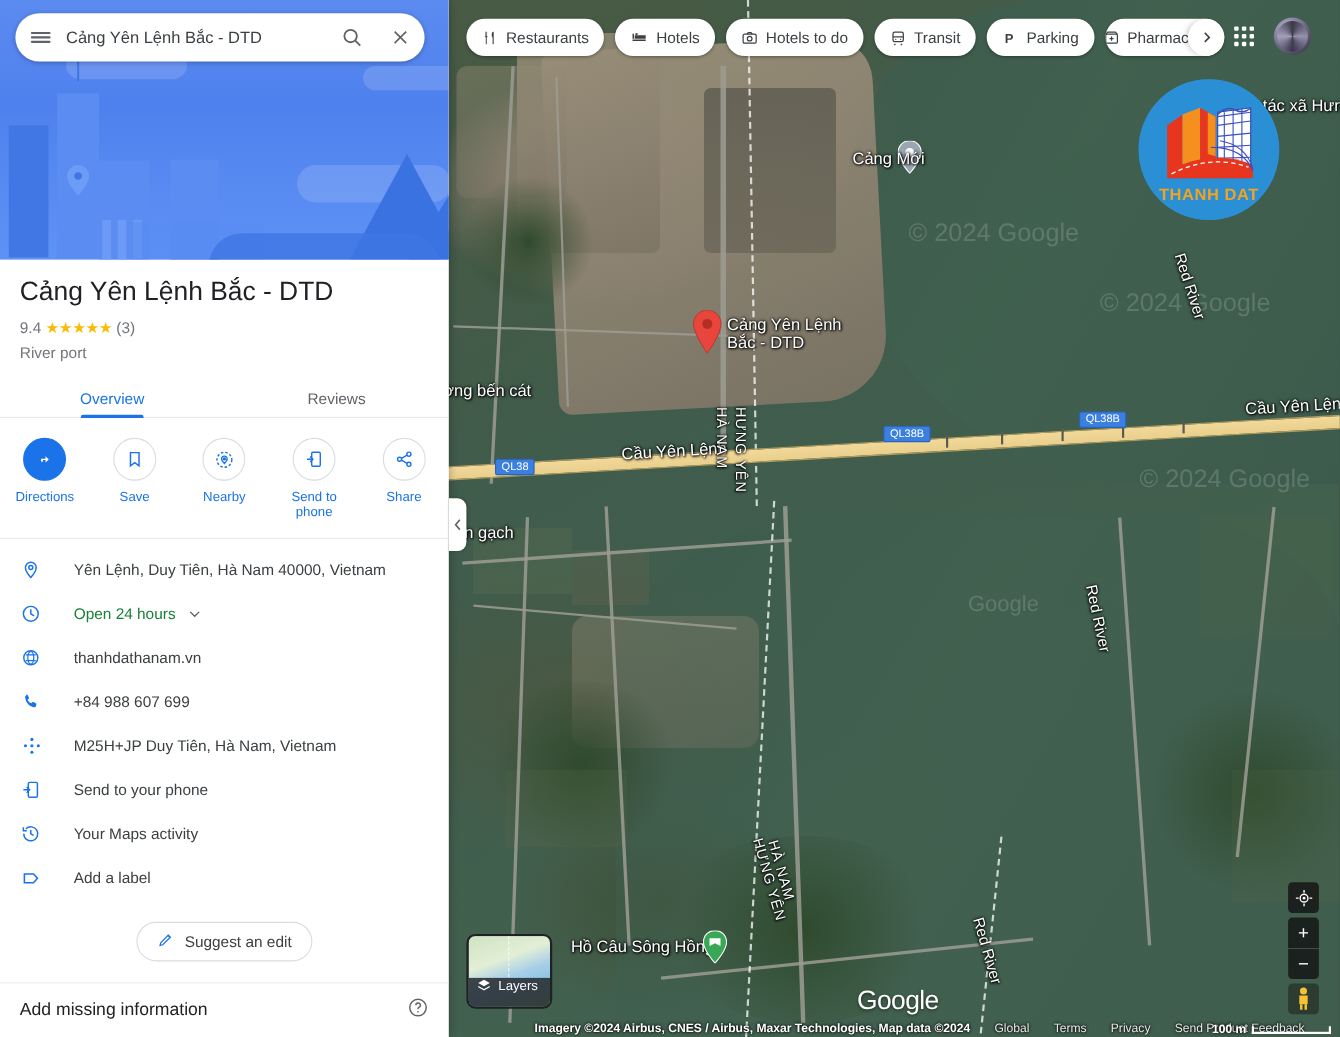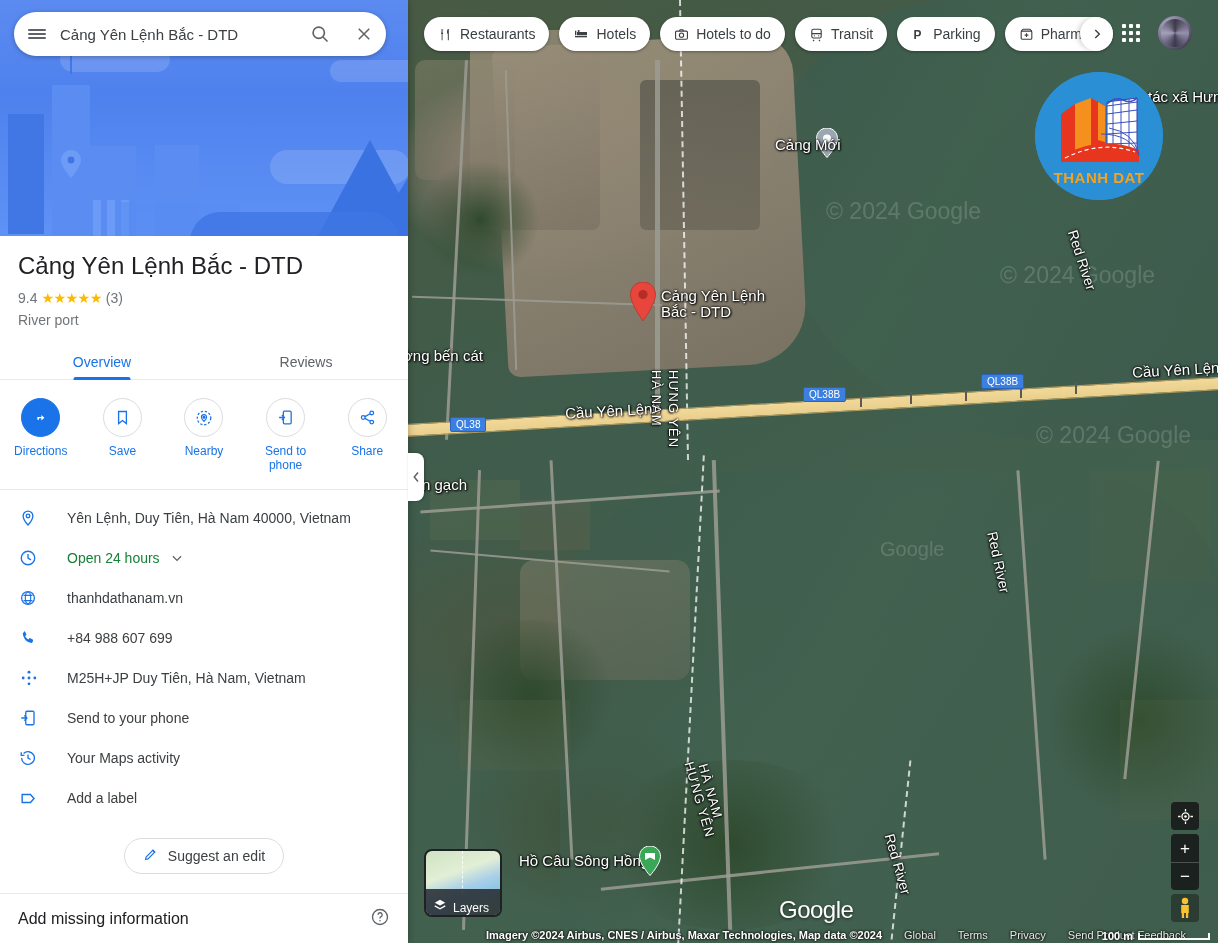--- a/index.html
+++ b/index.html
@@ -91,21 +91,21 @@
 
   
   #chips {
     position:absolute; left:424px; top:17px; display:flex; gap:10px; align-items:center;
     z-index: 30;
   }
   .chip {
     display:flex; align-items:center; gap:7px;
     background:#fff; border-radius:20px; height:34px; padding:0 14px;
     font-size:14px; color:#3c4043; box-shadow:0 1px 3px rgba(0,0,0,.35);
-    cursor:pointer; white-space:nowrap;
+    cursor:pointer; white-space:nowrap;justify-content:center;
   }
   .chip .ci { display:flex; align-items:center; }
   #chip-pharmacies { padding-right:30px; position:relative; max-width:108px; overflow:hidden;}
   #chips-next {
     position:absolute; right:-1px; top:0; width:34px; height:34px; border-radius:50%;
     background:#fff; display:flex; align-items:center; justify-content:center;
     box-shadow:-3px 0 6px -2px rgba(0,0,0,.25); cursor:pointer;
   }
   #apps-grid {
     position:absolute; left:1118px; top:20px; width:26px; height:26px;
@@ -218,21 +218,21 @@
 
   
   #layers {
     position:absolute; left:424px; top:849px; width:78px; height:68px;
     border-radius:8px; border:2px solid #202124; overflow:hidden; cursor:pointer; z-index:26;
     background: linear-gradient(160deg,#cfe3c2 0%, #e2efd6 35%, #a9cfe8 55%, #8ec6e4 70%, #93c4a0 100%);
   }
   #layers .lb {
     position:absolute; left:0; bottom:0; width:100%; height:26px;
     background:rgba(32,33,36,.82); color:#fff; font-size:12px;
-    display:flex; align-items:flex-end; gap:6px; padding-left:7px;
+    display:flex; align-items:flex-start; gap:6px; padding-left:7px;
   }
   #layers .dash{position:absolute;left:36px;top:0;height:42px;border-left:1.5px dashed rgba(255,255,255,.8);}
 
   #ctrls { position:absolute; left:1171px; top:802px; width:28px; z-index:26; }
   .ctrlbtn {
     width:28px; height:28px; background:rgba(20,20,20,.82); color:#fff;
     display:flex; align-items:center; justify-content:center; cursor:pointer;
     font-size:17px; line-height:1;
   }
   #locate-btn { border-radius:4px; margin-bottom:4px; }

